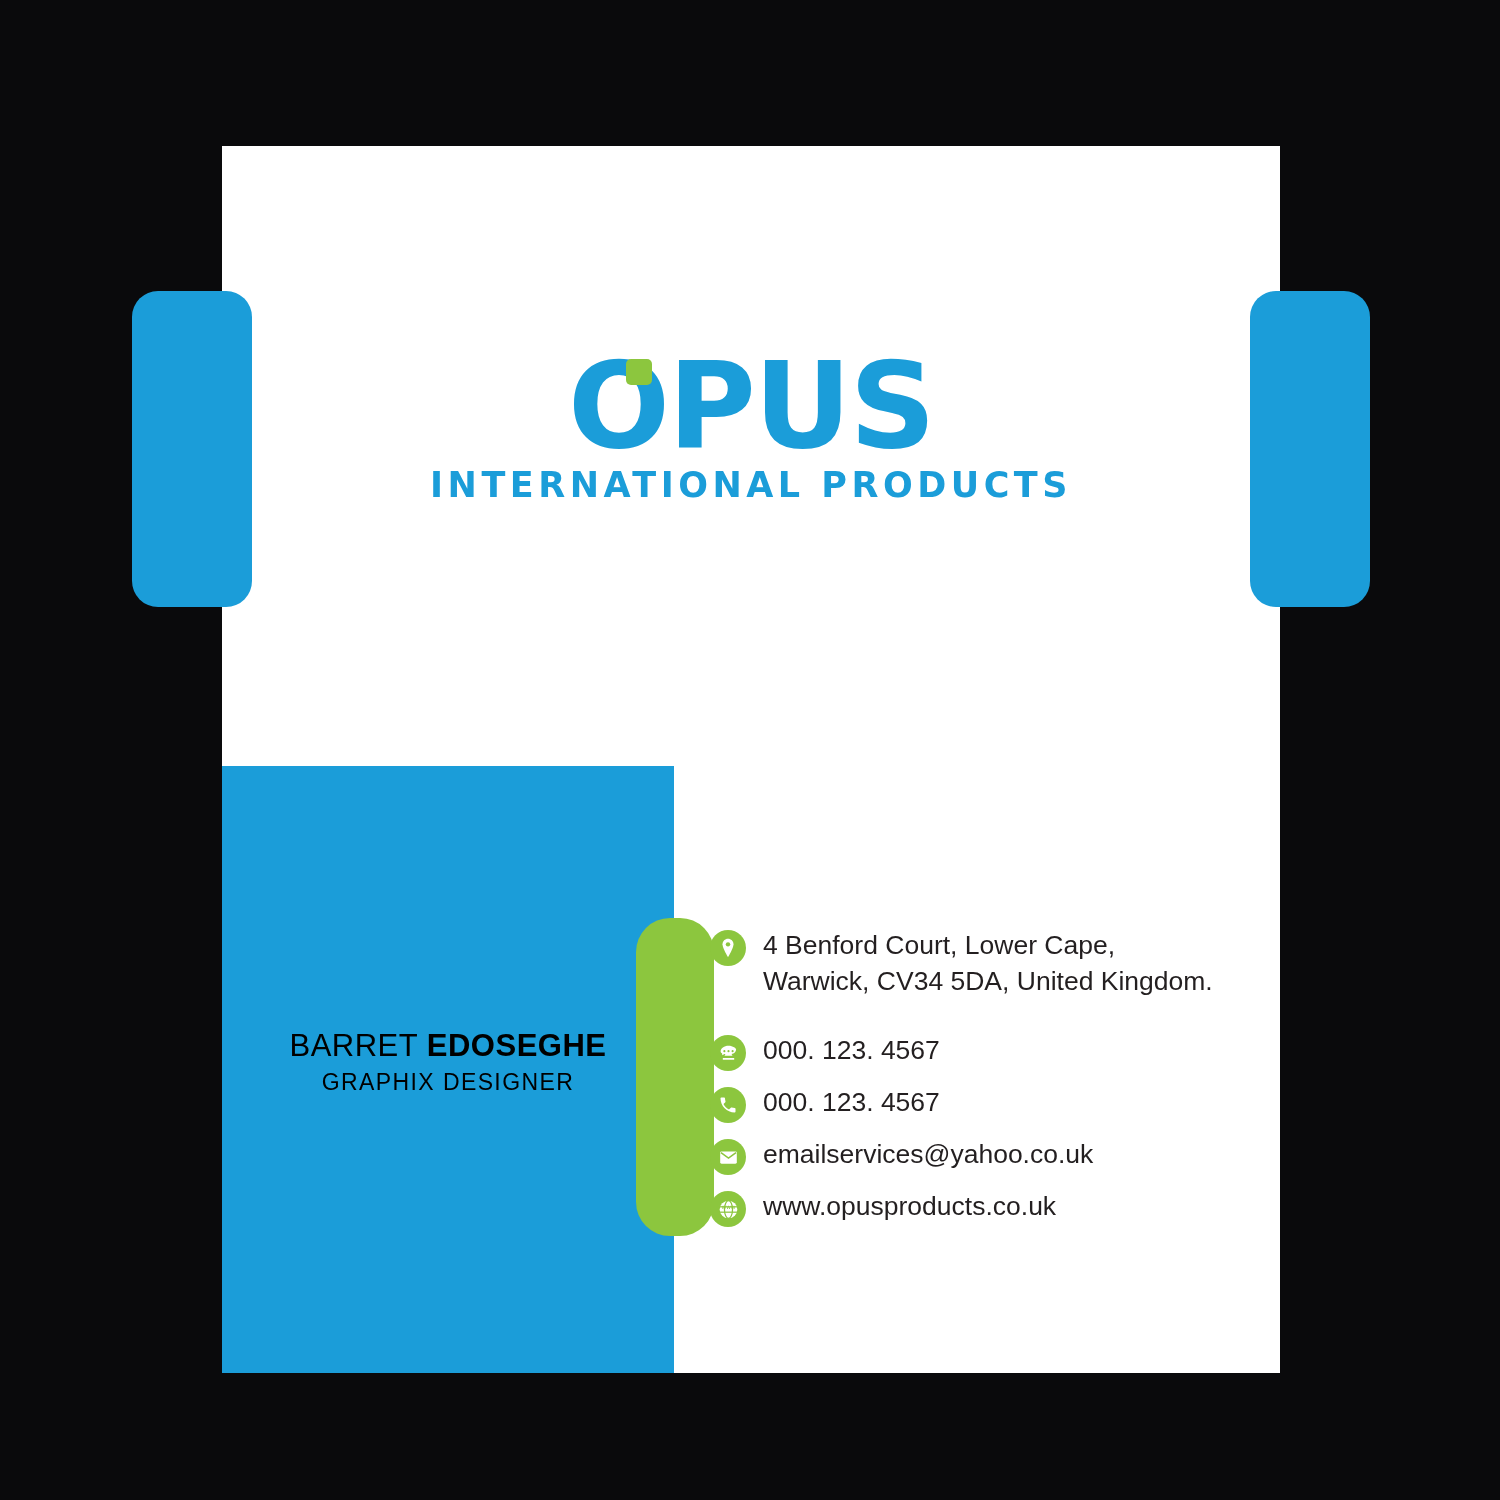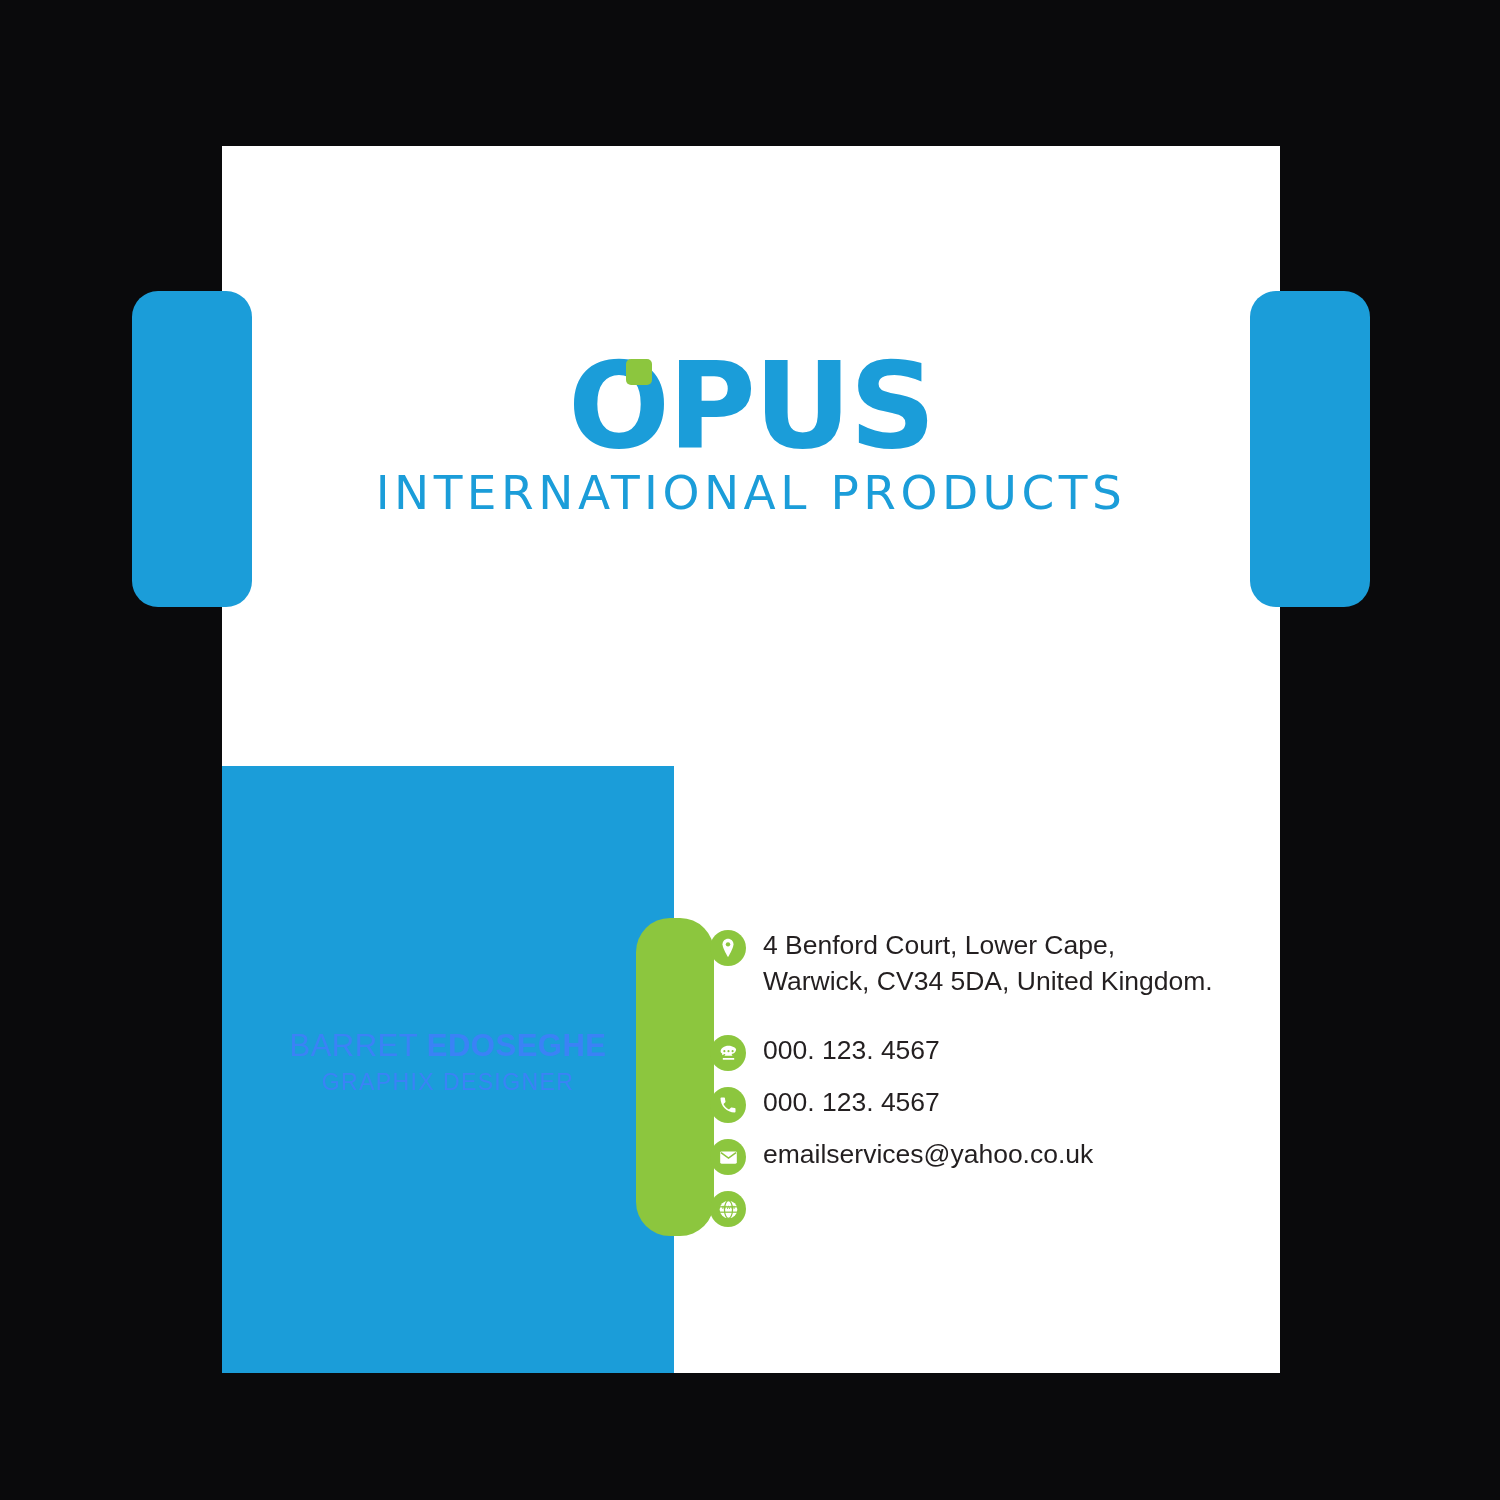--- a/index.html
+++ b/index.html
@@ -81,24 +81,25 @@
     width: 26px;
     height: 26px;
     background: #8cc63e;
     border-radius: 5px;
     left: 58px;
     top: 8px;
   }
   .logo-sub {
     margin-top: 4px;
     font-family: "DejaVu Sans", sans-serif;
-    font-size: 47px;
+    font-size: 35px;
     letter-spacing: 4.5px;
     color: #1b9dd9;
     white-space: nowrap;
+    font-weight: bold;
   }
 
   
   .card-back {
     position: absolute;
     left: 222px;
     top: 766px;
     width: 1058px;
     height: 607px;
     background: #ffffff;
@@ -120,21 +121,21 @@
     height: 318px;
     background: #8cc63e;
     border-radius: 34px;
   }
   .name-block {
     position: absolute;
     left: 0;
     top: 262px;
     width: 452px;
     text-align: center;
-    color: #3b82f6;
+    color: #000000;
   }
   .name-line {
     font-size: 31px;
     letter-spacing: 0.5px;
     white-space: nowrap;
   }
   .name-first { font-weight: normal; }
   .name-last { font-weight: bold; }
   .role-line {
     margin-top: 5px;
@@ -252,18 +253,19 @@
           <svg width="23" height="23" viewBox="0 0 24 24">
               <circle cx="12" cy="12" r="9.2" fill="#ffffff"></circle>
               <g stroke="#8cc63e" stroke-width="1.3" fill="none">
                 <ellipse cx="12" cy="12" rx="4.2" ry="9.2"></ellipse>
                 <line x1="2.8" y1="9.2" x2="21.2" y2="9.2"></line>
                 <line x1="2.8" y1="14.8" x2="21.2" y2="14.8"></line>
               </g>
               <text x="12" y="11.2" font-size="6" text-anchor="middle" fill="#8cc63e" font-family="DejaVu Sans">www</text>
             </svg>
         </span>
+        <span class="c-text">www.opusproducts.co.uk</span>
       </div>
 
     </div>
   </div>
 
 </div>
 
 </body></html>

